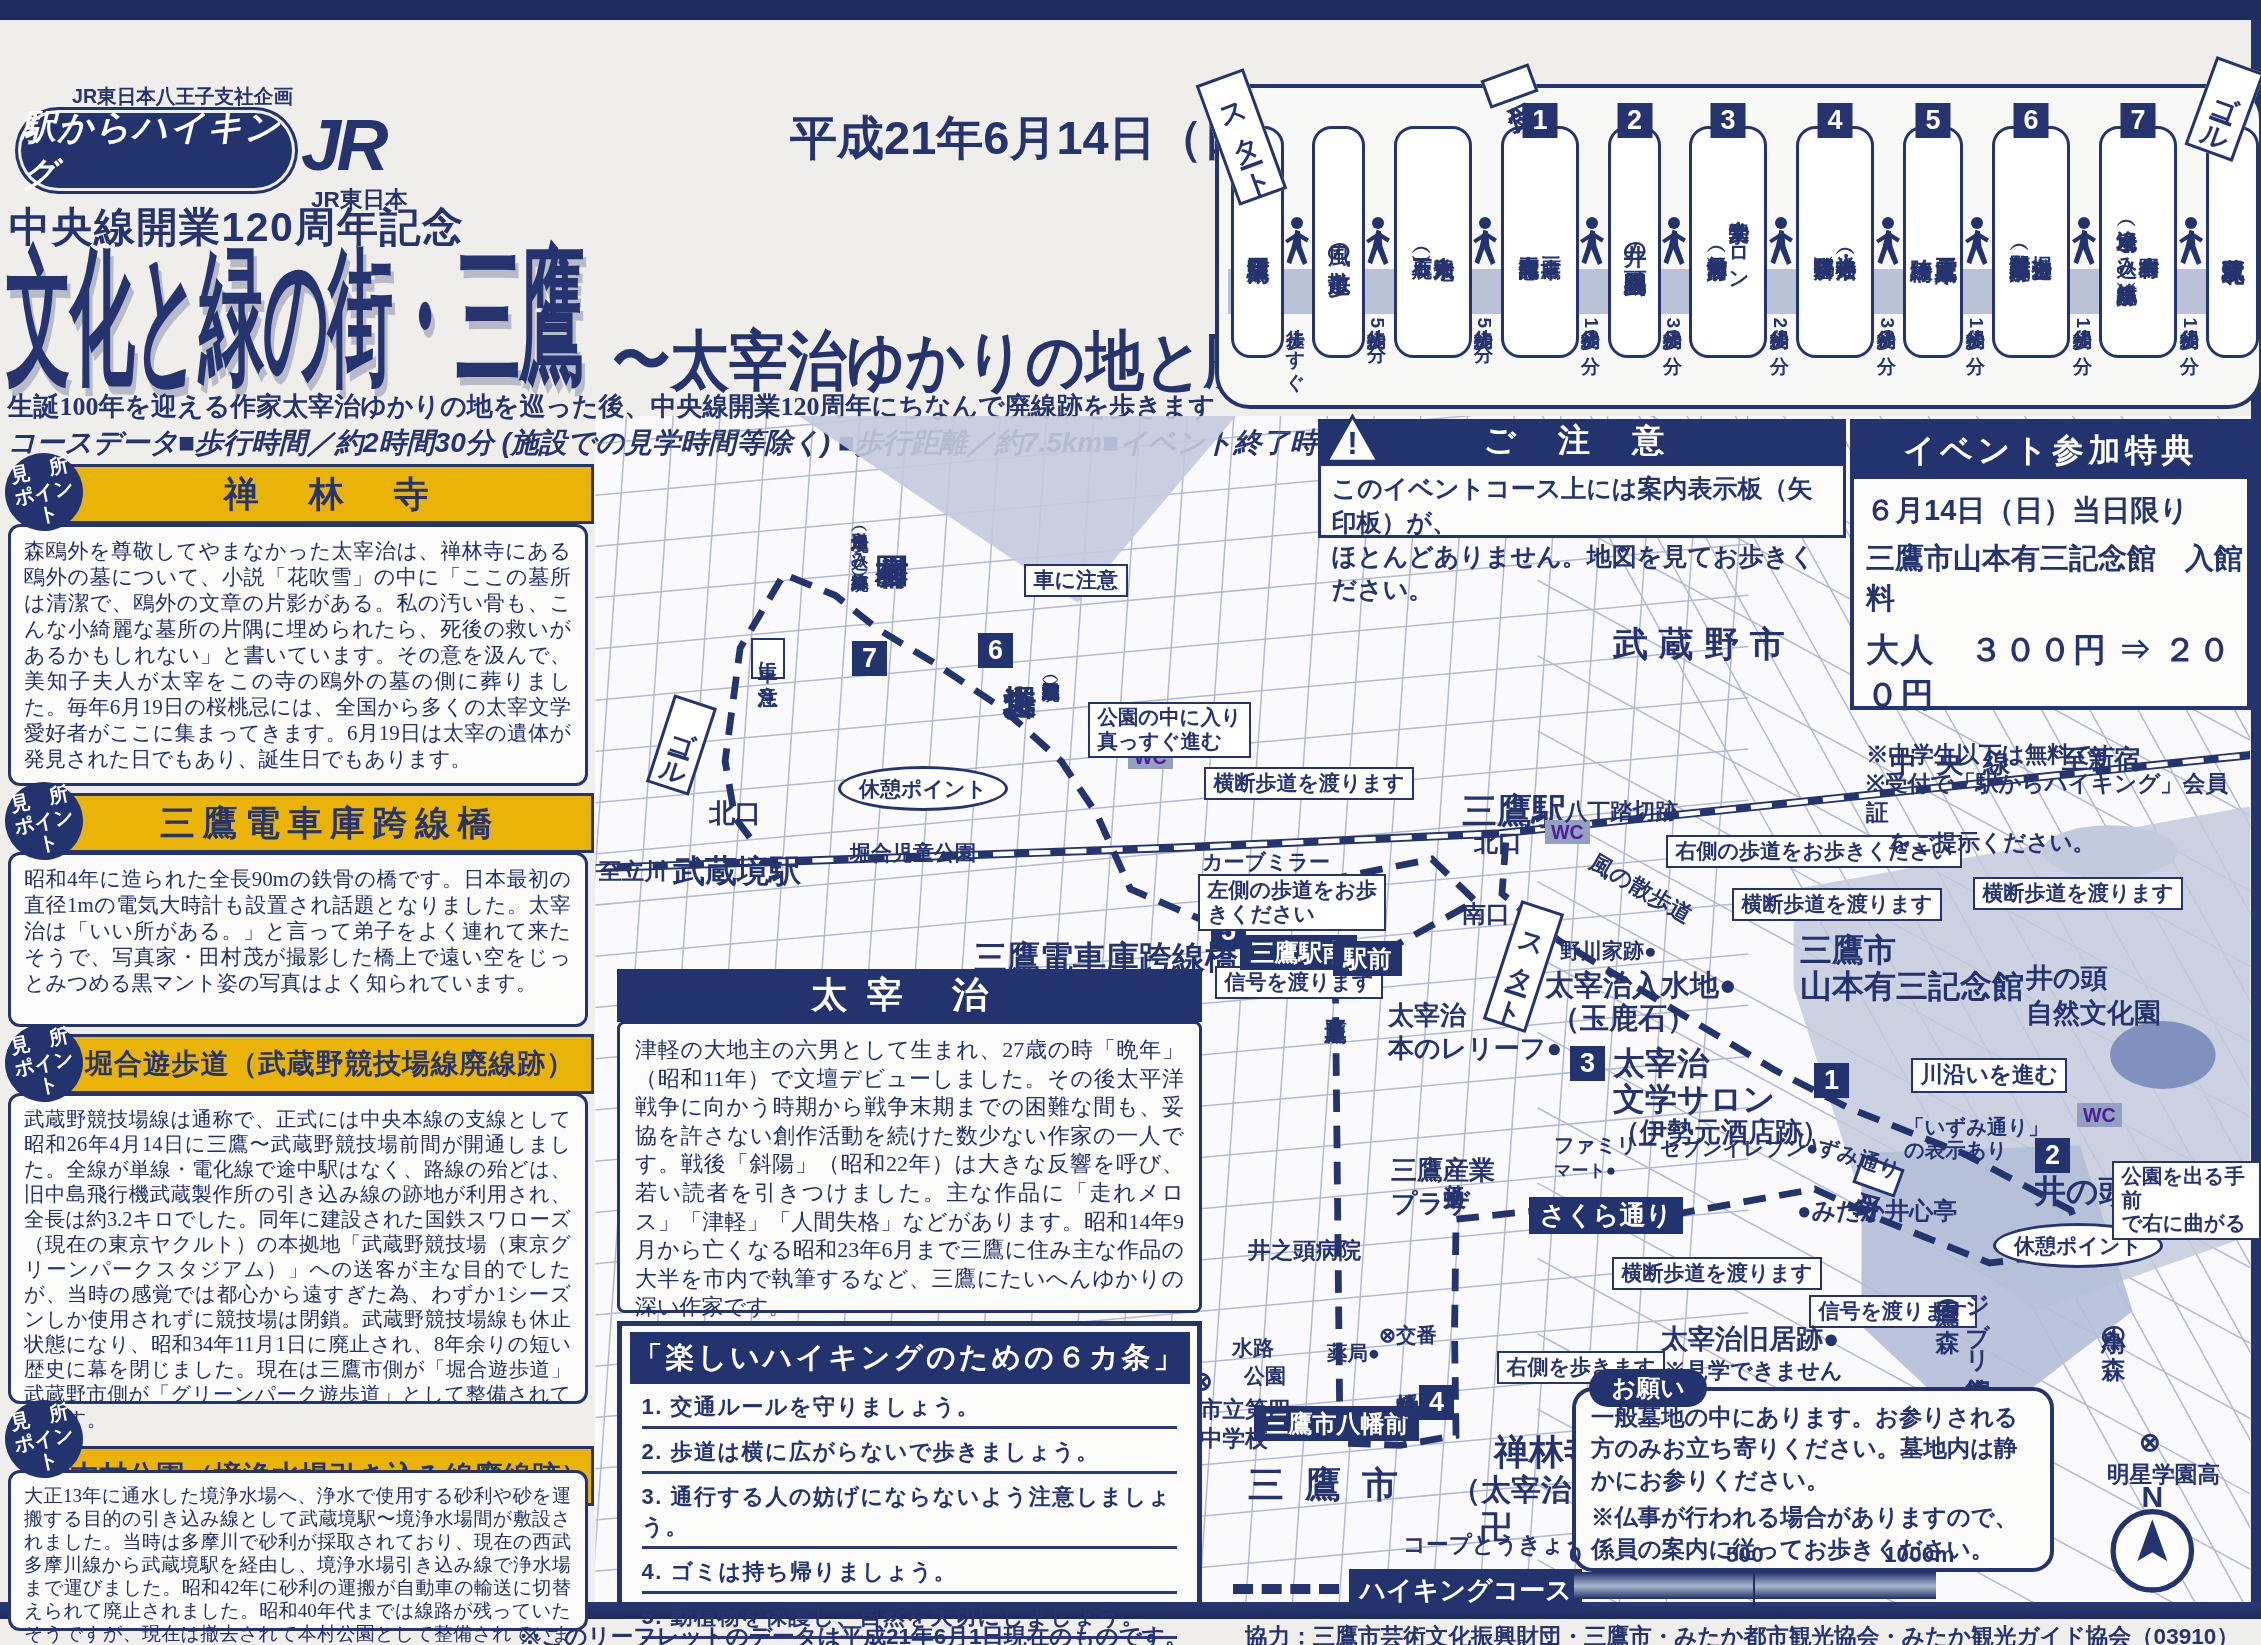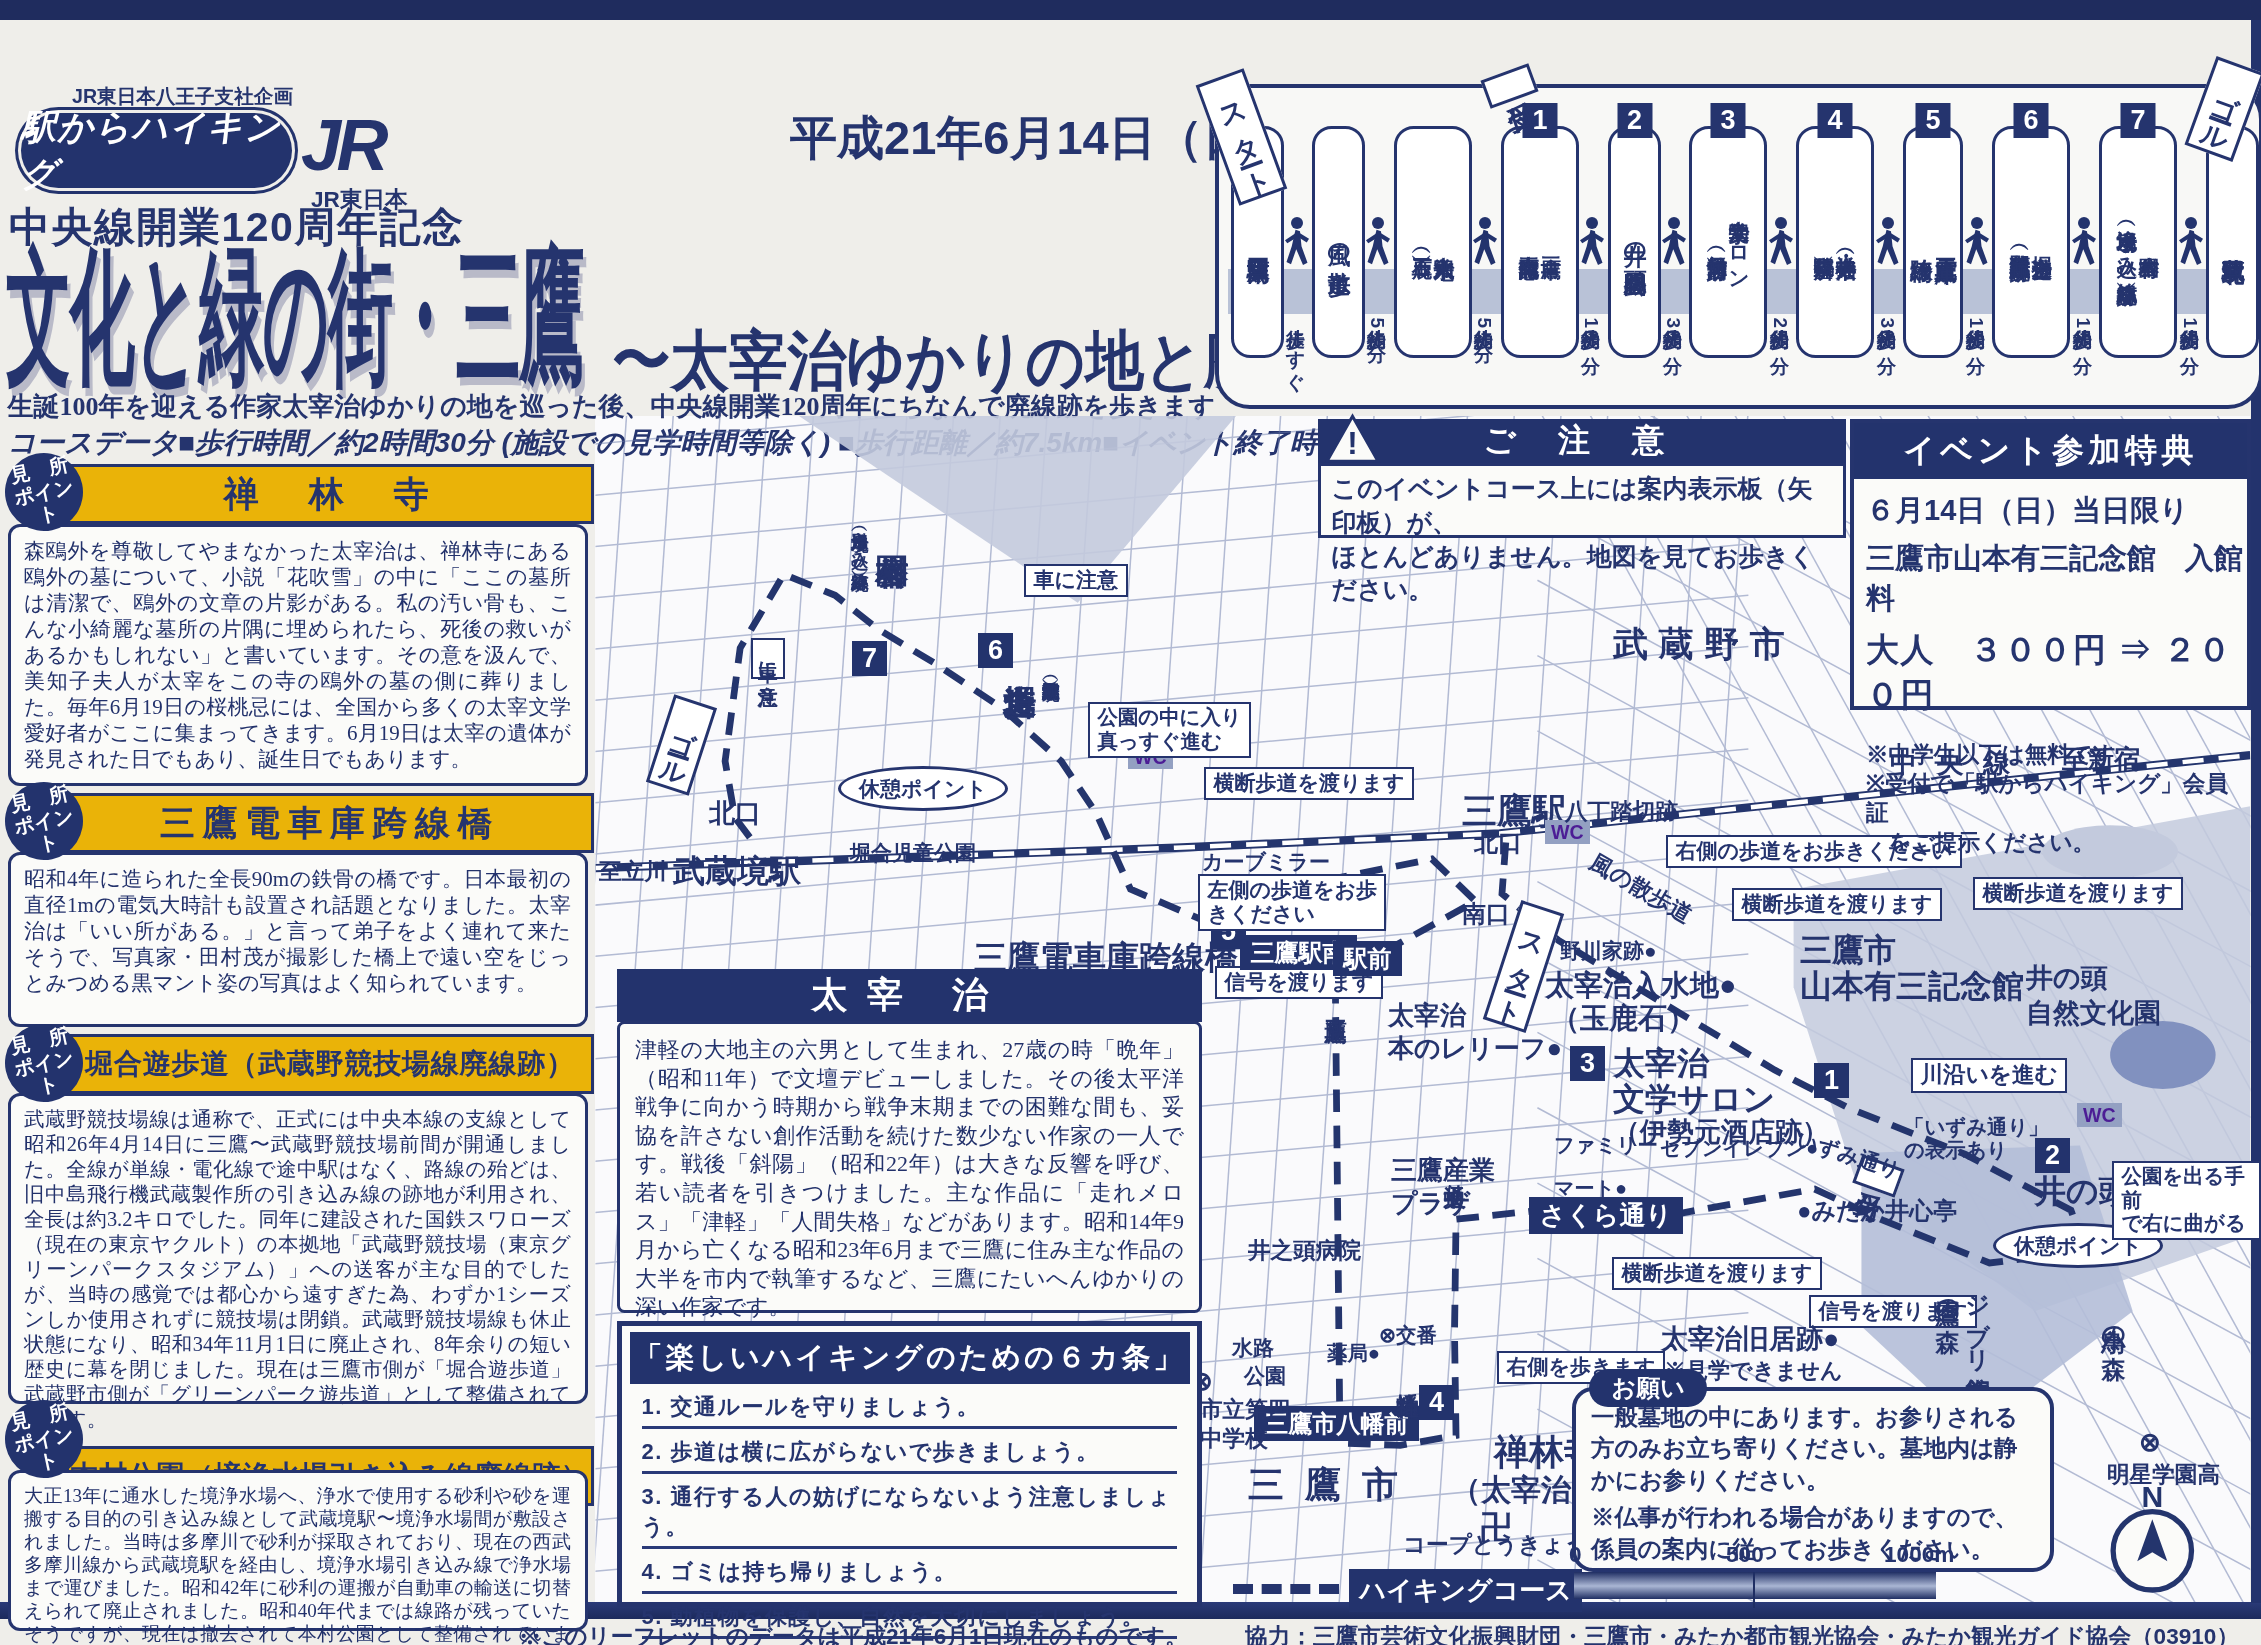--- a/index.html
+++ b/index.html
@@ -482,21 +482,21 @@
     <div class="ml ml-box" style="left: 1198px; top: 874px; font-size: 21px;">左側の歩道をお歩
 きください</div>
     <div class="ml ml-box" style="left: 1215px; top: 966px; font-size: 21px;">信号を渡ります</div>
     <div class="ml ml-box" style="left: 1809px; top: 1295px; font-size: 21px;">信号を渡ります</div>
     <div class="ml " style="left: 1170px; top: 850px; font-size: 21px; margin-left: 32px;">カーブミラー</div>
     <div class="ml ml-navybox" style="left: 1240px; top: 935px; font-size: 24px;">三鷹駅南</div>
     <div class="ml ml-navybox" style="left: 1333px; top: 941px; font-size: 24px;">駅前</div>
     <div class="ml ml-navybox" style="left: 1529px; top: 1197px; font-size: 26px;">さくら通り</div>
     <div class="ml ml-navybox" style="left: 1254px; top: 1406px; font-size: 24px;">三鷹市八幡前</div>
     <div class="ml " style="left: 1554px; top: 1134px; font-size: 20.4px;">ファミリー</div>
-    <div class="ml " style="left: 1554px; top: 1161px; font-size: 20px; margin-top: 16px;">マート●</div>
+    <div class="ml " style="left: 1554px; top: 1161px; font-size: 17px;">マート●</div>
     <div class="ml " style="left: 1660px; top: 1137px; font-size: 20.4px;">セブンイレブン●</div>
     <div class="ml " style="left: 1388px; top: 1001px; font-size: 26px;">太宰治</div>
     <div class="ml " style="left: 1388px; top: 1034px; font-size: 26px;">本のレリーフ●</div>
     <div class="ml " style="left: 1391px; top: 1156px; font-size: 26px;">三鷹産業</div>
     <div class="ml " style="left: 1391px; top: 1189px; font-size: 26px;">プラザ</div>
     <div class="ml ml-vtext" style="left: 1322px; top: 1002px; font-size: 22.6px;">三鷹通り</div>
     <div class="ml ml-vtext" style="left: 1441px; top: 1167px; font-size: 22.6px;">中央通り</div>
     <div class="ml " style="left: 1795px; top: 1143px; font-size: 21px; transform: rotate(18deg);">いずみ通り</div>
     <div class="ml " style="left: 1904px; top: 1116px; font-size: 20.4px;">「いずみ通り」
 の表示あり</div>

